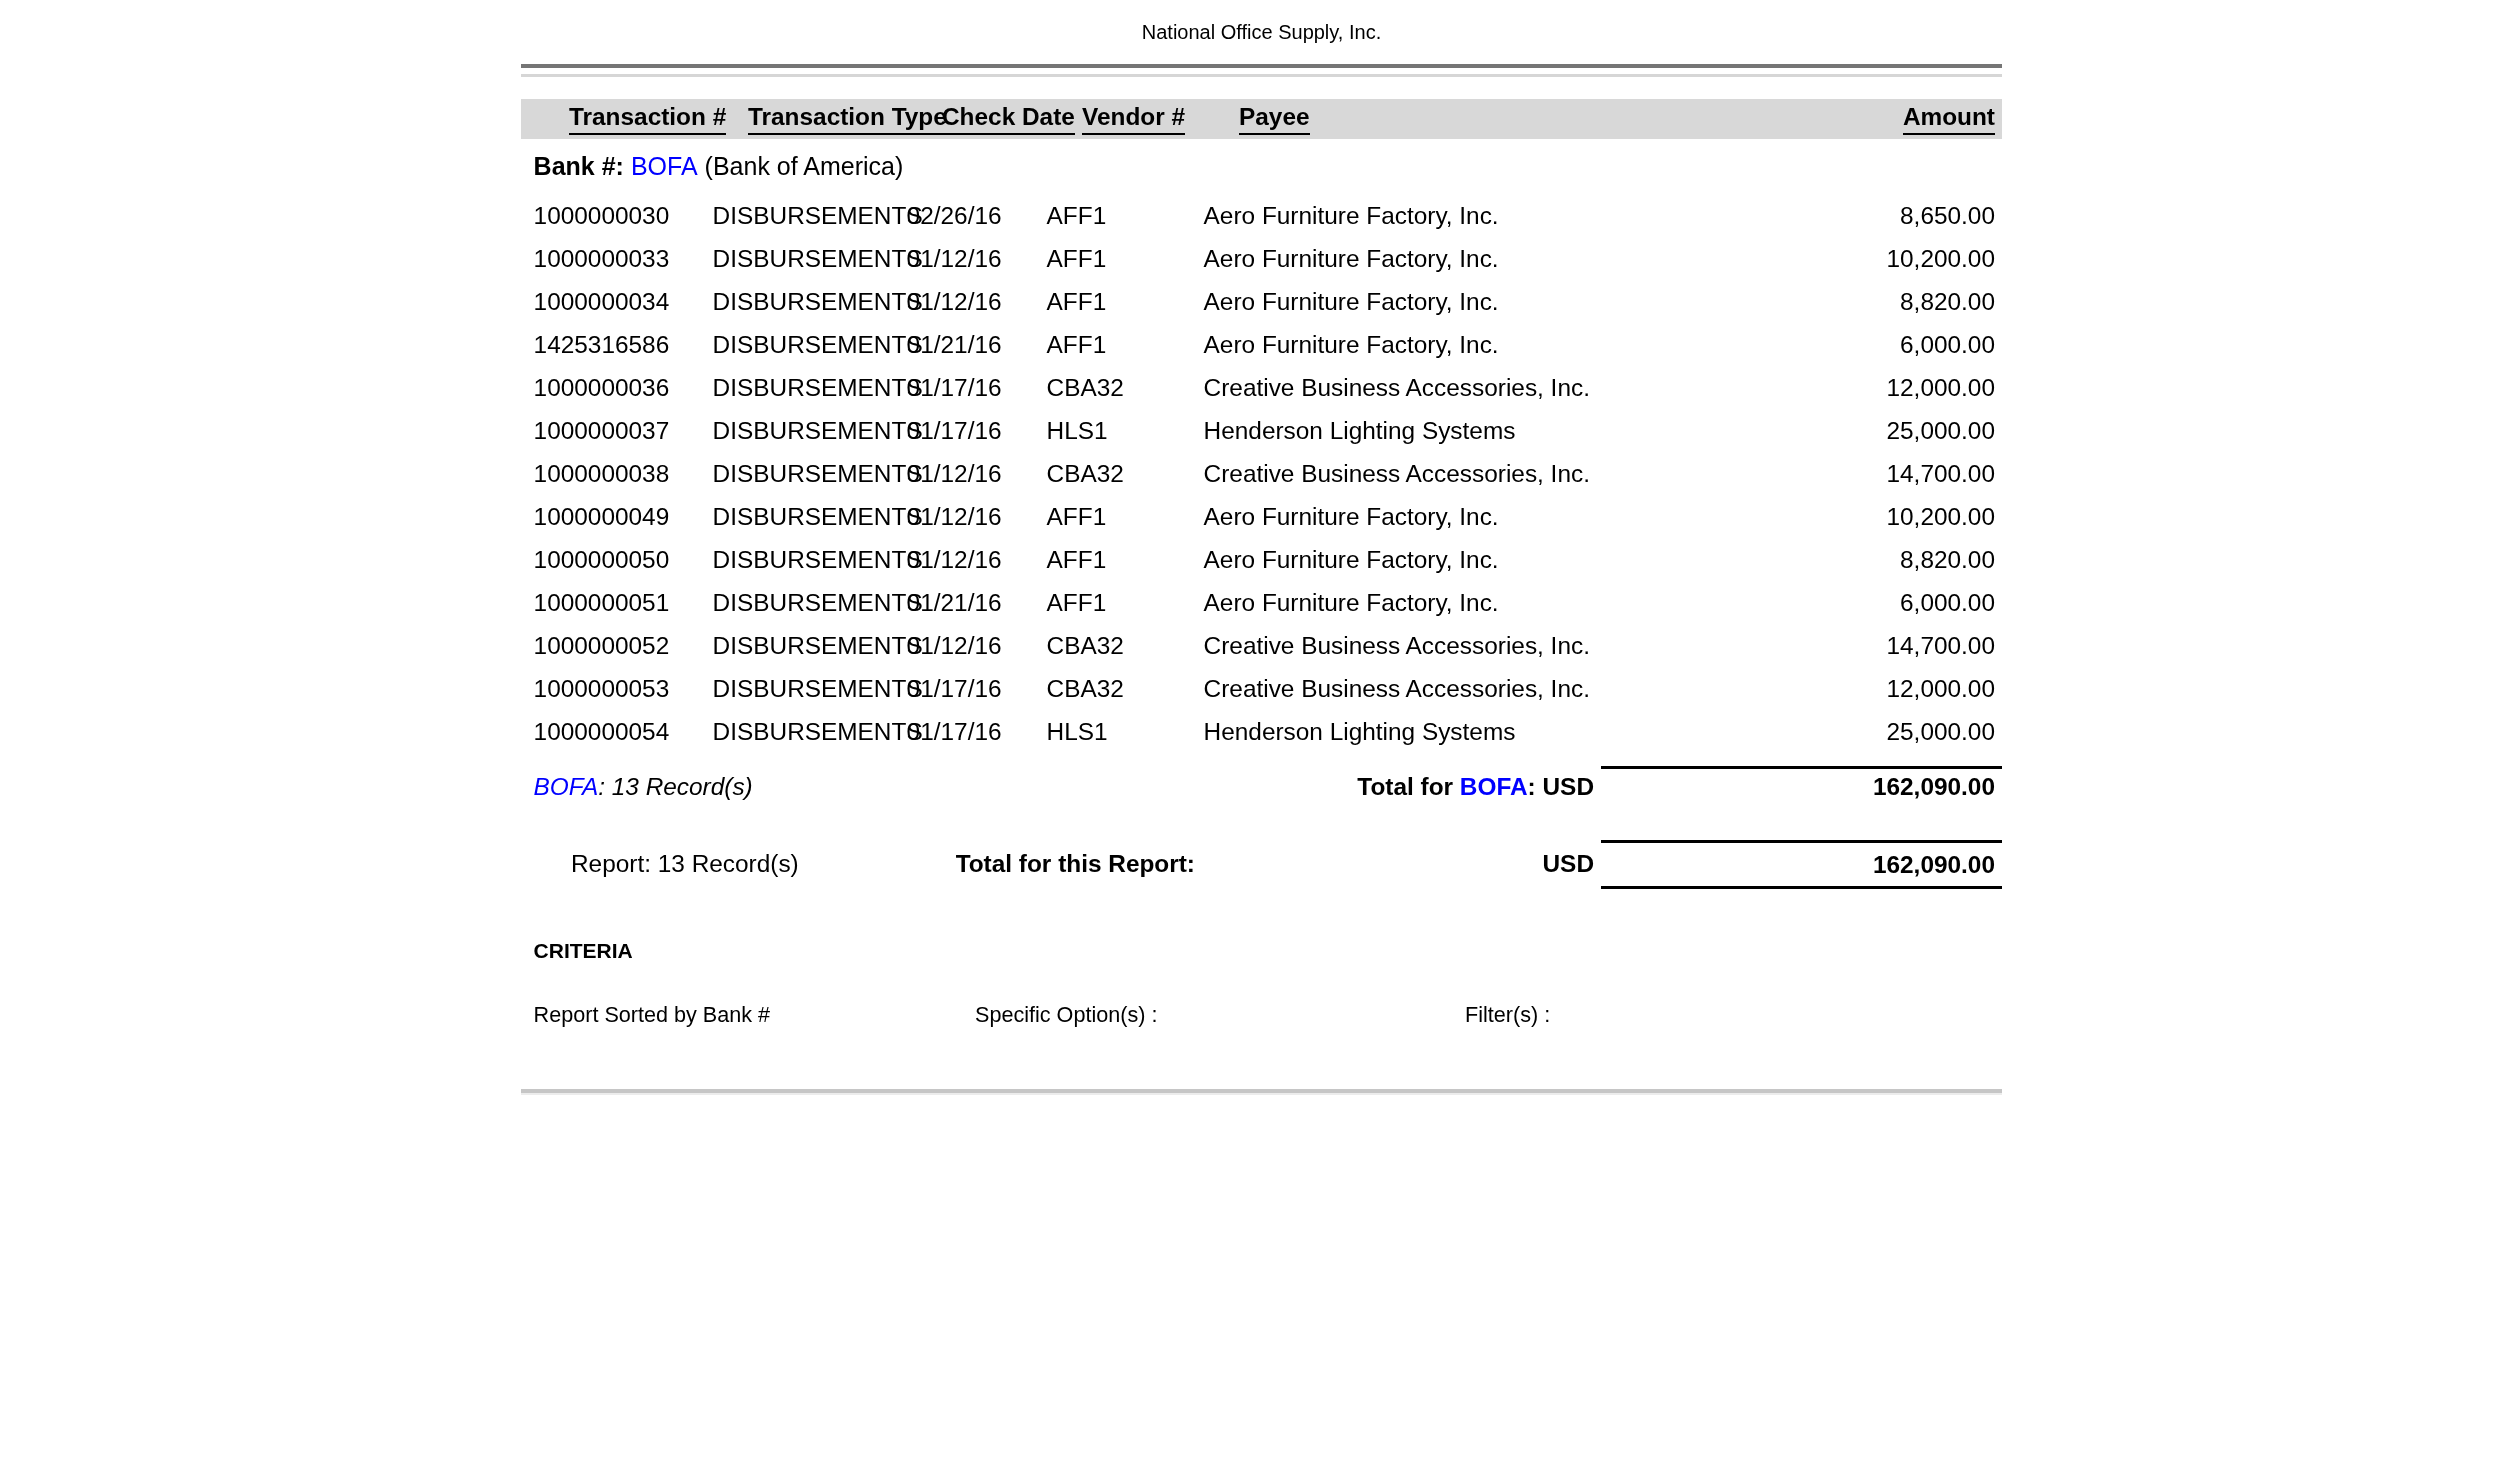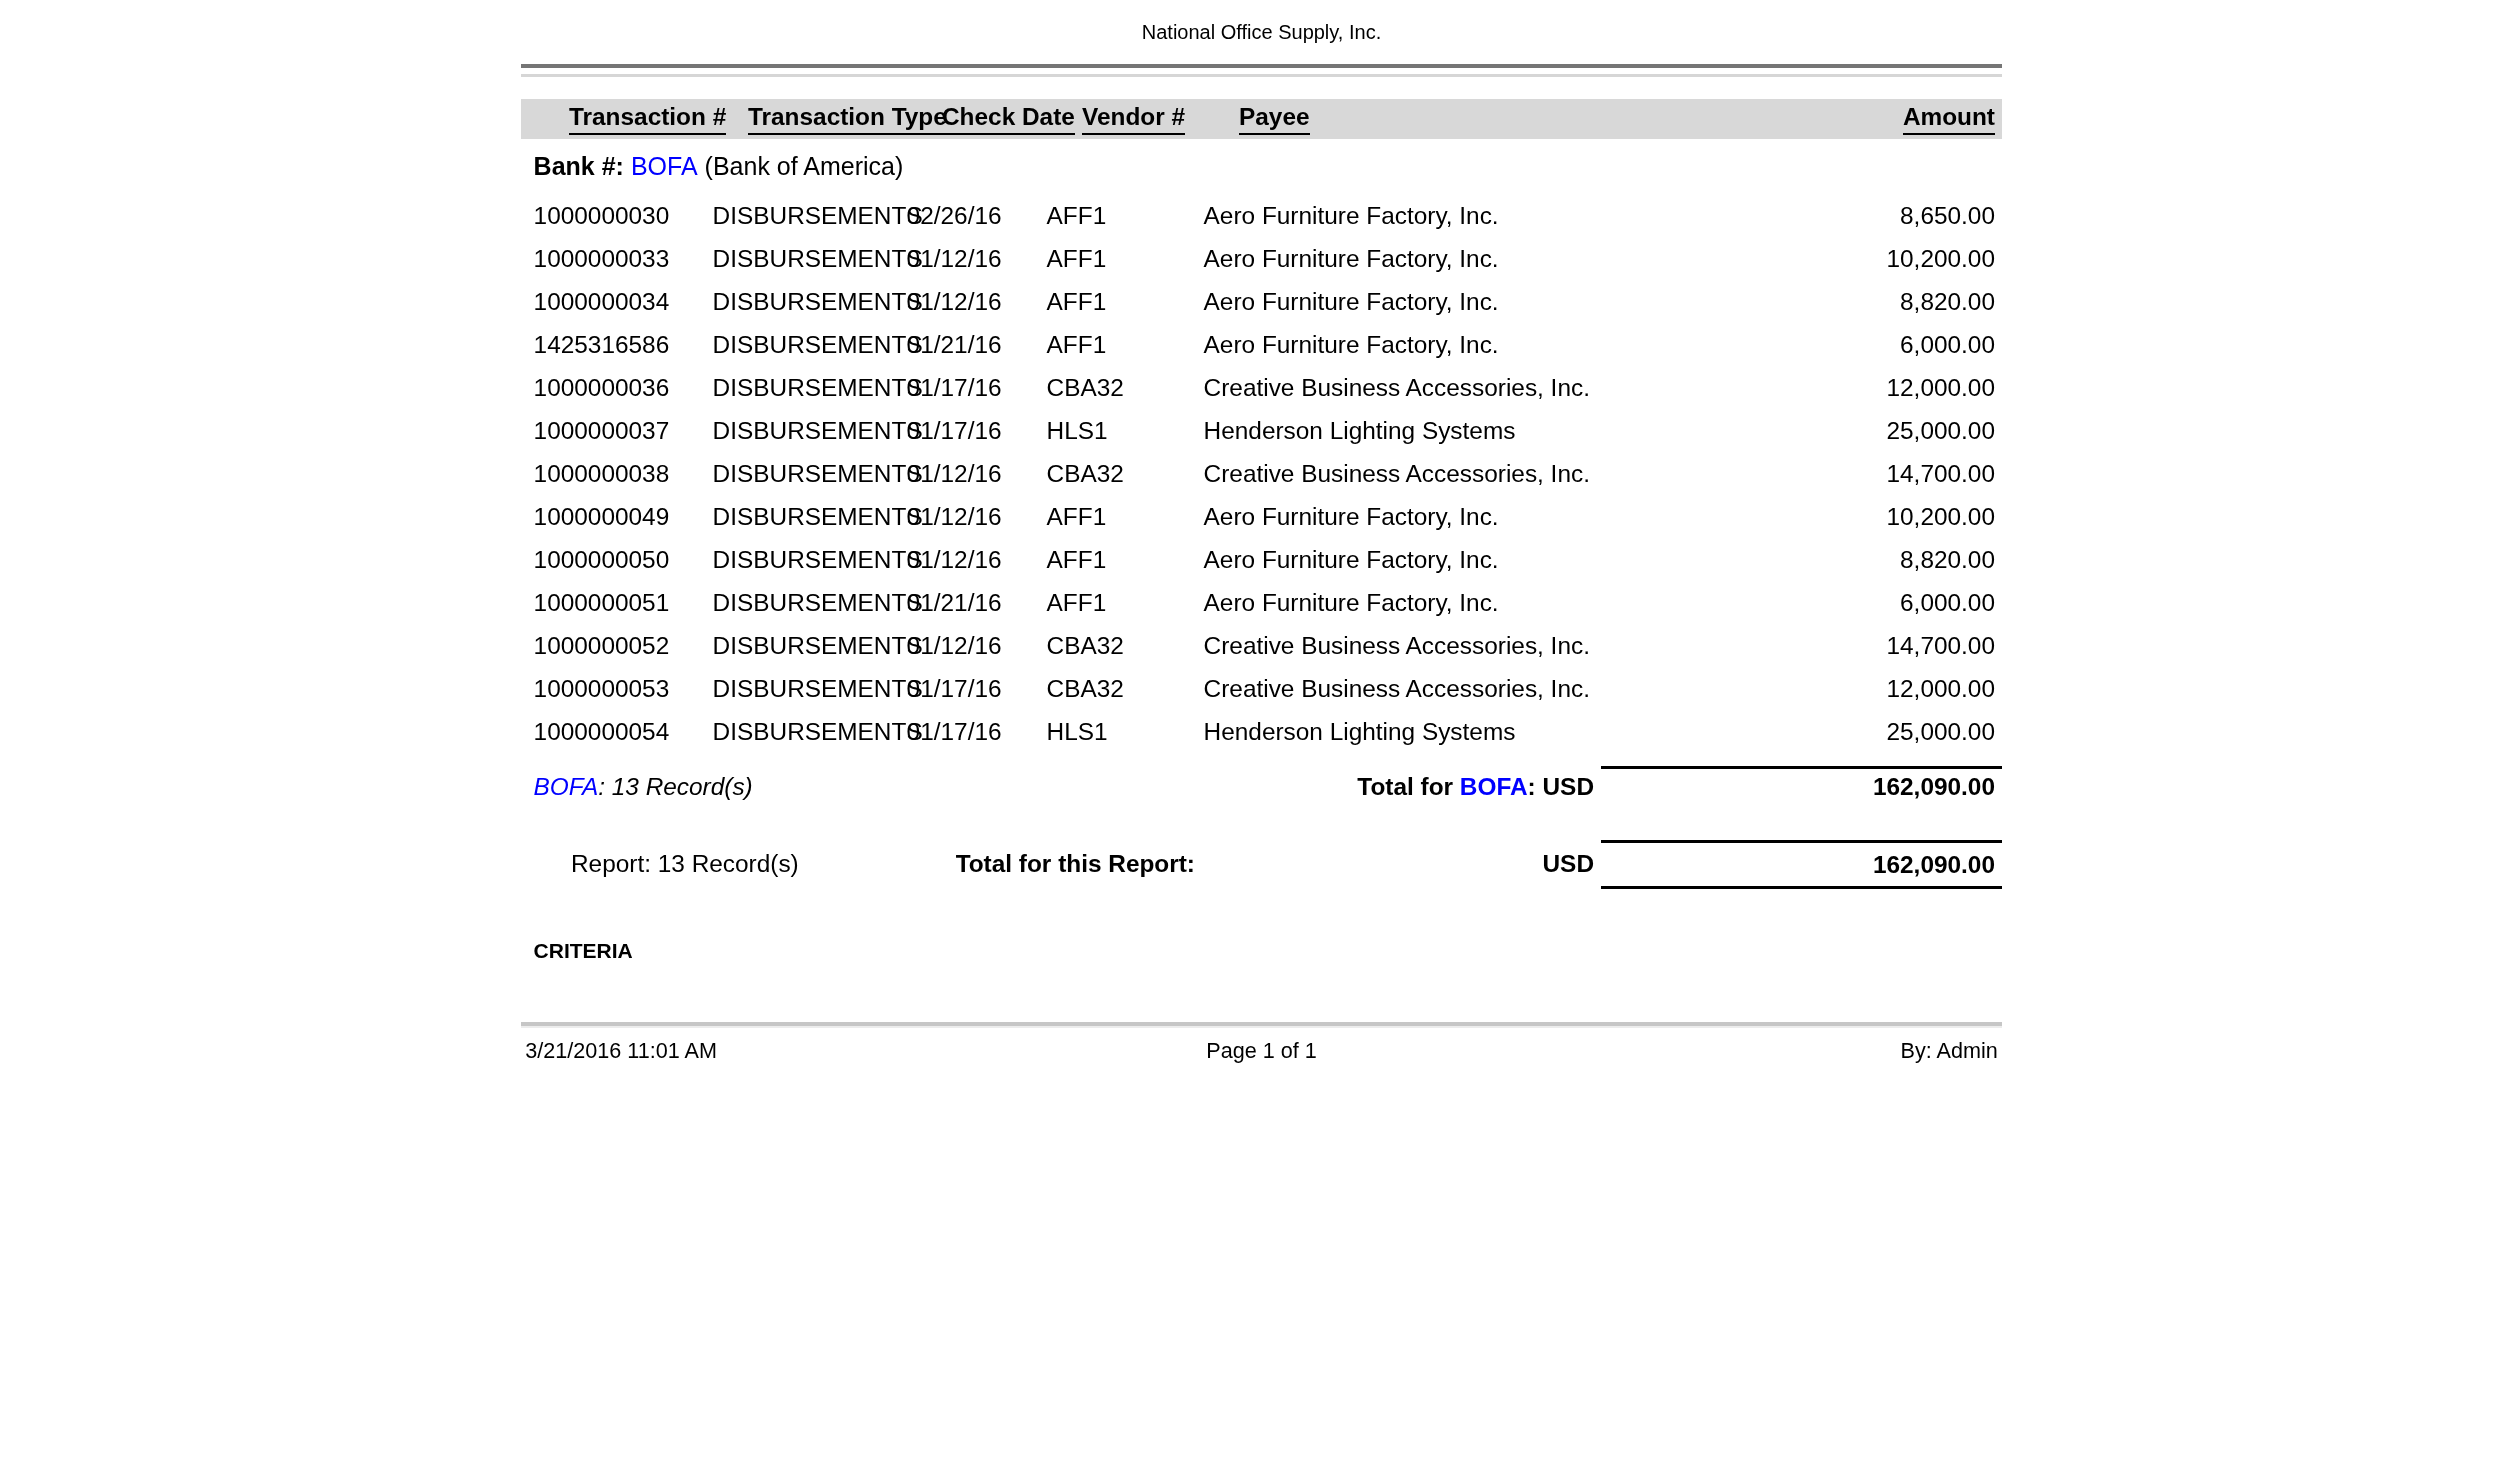--- a/index.html
+++ b/index.html
@@ -217,22 +217,22 @@
   </div>
 
   <div class="report-total">
     <span class="rt-left">Report: 13 Record(s)</span>
     <span class="rt-label">Total for this Report:</span>
     <span class="rt-currency">USD</span>
     <div class="rt-amount">162,090.00</div>
   </div>
 
   <div class="criteria-heading">CRITERIA</div>
+  <div class="criteria-row">
+    <span class="criteria-sorted">Report Sorted by Bank #</span>
+    <span class="criteria-options">Specific Option(s) :</span>
+    <span class="criteria-filters">Filter(s) :</span>
+  </div>
 
   <div class="footer-rule"></div>
-  <div class="footer">
-    <span class="footer-left">3/21/2016 11:01 AM</span>
-    <span class="footer-center">Page 1 of 1</span>
-    <span class="footer-right">By: Admin</span>
-  </div>
 
 </div>
 
 
 </body></html>

